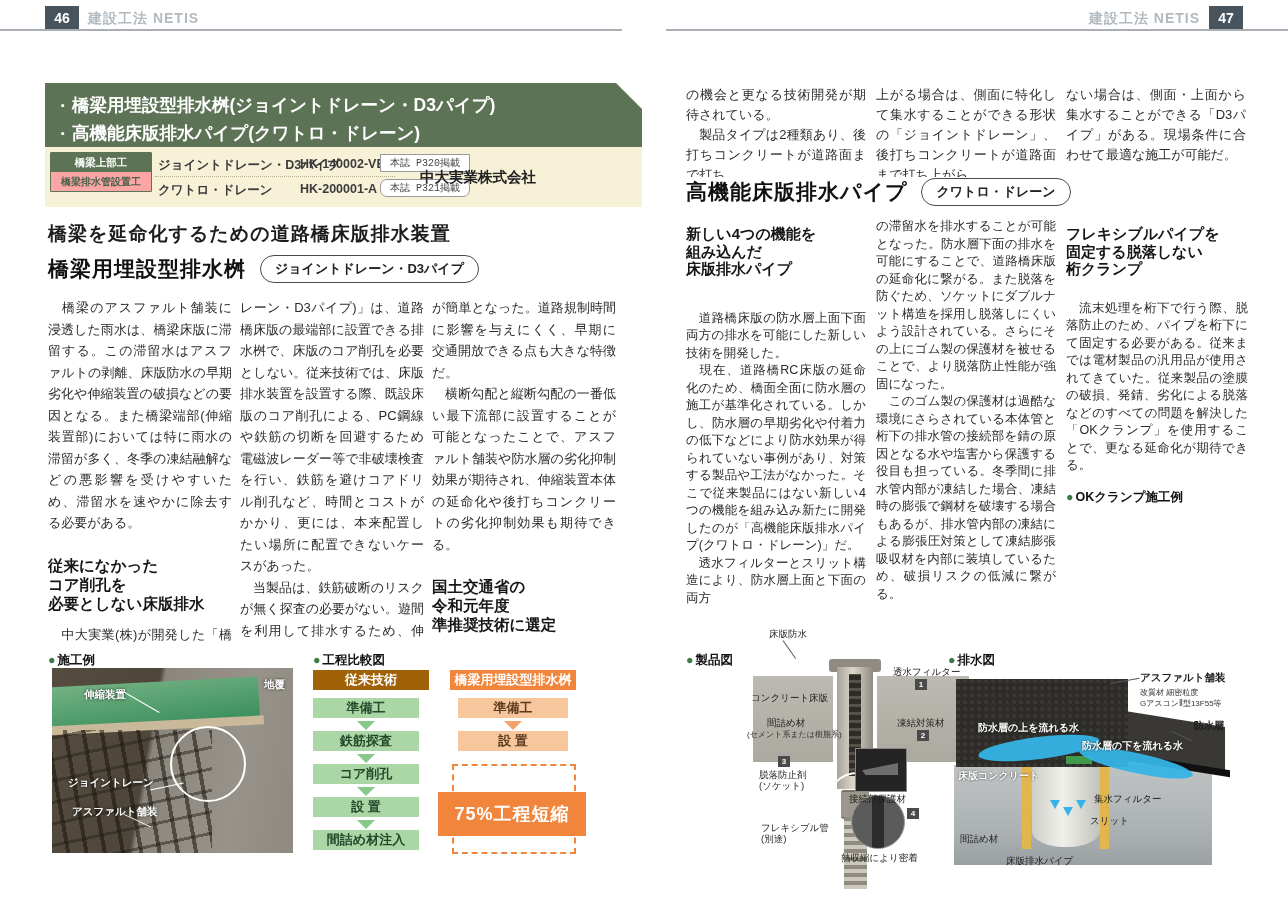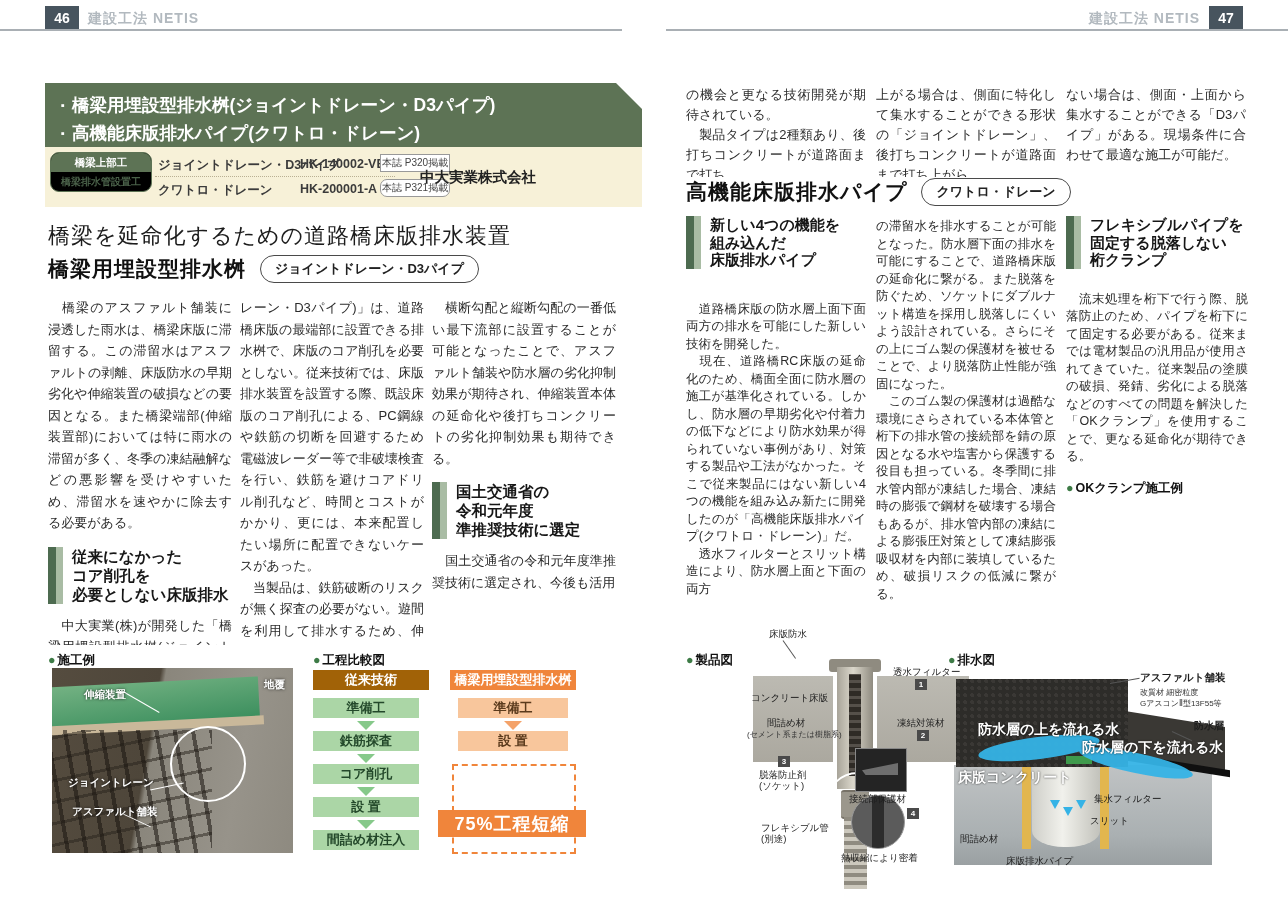--- a/index.html
+++ b/index.html
@@ -12,43 +12,43 @@
   .hdrrule{position:absolute;top:29px;height:2px;background:#a9afb4;}
   
   .banner{position:absolute;left:45px;top:83px;width:597px;height:64px;background:#5d7355;
           clip-path:polygon(0 0,calc(100% - 26px) 0,100% 26px,100% 100%,0 100%);}
   .banner-line{position:absolute;left:16px;color:#fff;font-weight:bold;font-size:17.5px;
                display:flex;align-items:center;gap:7px;white-space:nowrap;}
   .banner-bullet{font-size:11px;line-height:1;}
   
   .infobar{position:absolute;left:45px;top:147px;width:597px;height:60px;background:#f7f1d8;}
   .tag{position:absolute;left:50px;top:152px;width:100px;height:38px;border:1.5px solid #5d7355;
-       border-radius:9px;overflow:hidden;background:#000000;}
+       border-radius:1px;overflow:hidden;background:#fca5a5;}
   .tag-top{height:19px;background:#5d7355;color:#fff;font-size:10.5px;font-weight:bold;
            display:flex;align-items:center;justify-content:center;}
   .tag-bottom{height:19px;color:#4a6149;font-size:10px;font-weight:bold;
               display:flex;align-items:center;justify-content:center;}
   .prodname{position:absolute;font-size:12.5px;font-weight:bold;color:#3b3b3b;white-space:nowrap;}
   .refbox{position:absolute;font-size:10px;color:#444;background:#fff;border:1px solid #999;
-          padding:1px 1px;white-space:nowrap;}
+          padding:1px 9px;white-space:nowrap;font-family:Liberation Mono, monospace;}
   .dotsep{position:absolute;left:155px;top:176px;width:240px;border-top:1.5px dotted #b9b093;}
   .company{position:absolute;left:420px;top:168px;font-size:14.5px;font-weight:bold;color:#222;}
   
-  .leadhead{position:absolute;left:48px;top:221px;font-size:22px;font-weight:normal;color:#1c1c1c;letter-spacing:1px;}
+  .leadhead{position:absolute;left:48px;top:221px;font-size:19px;font-weight:bold;color:#1c1c1c;letter-spacing:1px;}
   .sectitle{position:absolute;display:flex;align-items:center;gap:14px;}
   .sectitle .t{font-size:21px;font-weight:bold;color:#111;letter-spacing:1px;}
   .pill{border:1.5px solid #4a4a4a;border-radius:16px;padding:4px 14px;font-size:13px;font-weight:bold;color:#222;white-space:nowrap;}
   
   .col{position:absolute;overflow:hidden;text-align:justify;}
   .l-body{font-size:13px;line-height:21.5px;color:#2b2b2b;}
   .r-top-body{font-size:13px;line-height:20px;color:#2b2b2b;}
   .r-body{font-size:12.5px;line-height:17.5px;color:#2b2b2b;}
   .col p{margin:0;}
   
-  .subhead{display:flex;gap:9px;margin:13px 0 11px 0;}
+  .subhead{display:flex;gap:9px;margin:13px 0 11px 0;flex-direction:column;}
   .subhead .bars{width:15px;display:flex;}
   .subhead .bars i{flex:1;}
   .bar-dark{background:#4d6b50;}
   .bar-light{background:#a9bca4;}
   .subhead .lines{font-weight:bold;color:#161616;}
   .sh-left .lines{font-size:15.5px;line-height:19px;}
   .sh-right .lines{font-size:15px;line-height:17.5px;}
   
   .figlabel{position:absolute;font-size:12.5px;font-weight:bold;color:#111;white-space:nowrap;}
   .figlabel .dot{color:#3d7b46;margin-right:2px;}
@@ -111,21 +111,21 @@
   .df-strip{position:absolute;top:100px;width:9px;height:84px;background:#e2b64e;}
   .df-pipe{position:absolute;left:82px;top:98px;width:68px;height:84px;background:linear-gradient(90deg,#cfcfc9,#f1f1ec 45%,#c2c2bb);
            border-radius:0 0 32px 32px / 0 0 16px 16px;}
   .df-greencap{position:absolute;left:116px;top:91px;width:26px;height:8px;background:#3f9a4c;}
   .df-water1{position:absolute;left:28px;top:72px;width:122px;height:22px;background:#35b3e6;border-radius:50%;
              transform:rotate(-7deg);opacity:.95;}
   .df-water2{position:absolute;left:128px;top:88px;width:116px;height:20px;background:#35b3e6;border-radius:50%;
              transform:rotate(12deg);opacity:.95;}
   .df-dn{position:absolute;width:0;height:0;border-left:5px solid transparent;border-right:5px solid transparent;
          border-top:9px solid #35b3e6;}
-  .wlabel{position:absolute;font-size:14px;color:#fff;font-weight:bold;white-space:nowrap;
+  .wlabel{position:absolute;font-size:10px;color:#fff;font-weight:bold;white-space:nowrap;
           text-shadow:0 0 2px rgba(0,0,0,.8);}
   .leader{position:absolute;height:1px;background:#555;transform-origin:left center;}
 </style>
 </head>
 <body>
 
 <div class="page">
 
   <div class="pgnum" style="left:45px;top:6px;">46</div>
   <div class="hdrtitle" style="left:88px;top:10px;">建設工法 NETIS</div>
@@ -178,20 +178,21 @@
         <span style="display:block">必要としない床版排水</span>
       </span>
     </div>
     <p>　中大実業(株)が開発した「橋梁用埋設型排水桝(ジョイントド</p>
   </div>
   <div class="col l-body" style="left:240px;top:297px;width:184px;height:348px;">
     <p>レーン・D3パイプ)」は、道路橋床版の最端部に設置できる排水桝で、床版のコア削孔を必要としない。従来技術では、床版排水装置を設置する際、既設床版のコア削孔による、PC鋼線や鉄筋の切断を回避するため電磁波レーダー等で非破壊検査を行い、鉄筋を避けコアドリル削孔など、時間とコストがかかり、更には、本来配置したい場所に配置できないケースがあった。</p>
     <p>　当製品は、鉄筋破断のリスクが無く探査の必要がない。遊間を利用して排水するため、伸縮装置取換え時に同時施工が可能で、施工</p>
   </div>
   <div class="col l-body" style="left:432px;top:297px;width:184px;height:348px;">
+    <p>が簡単となった。道路規制時間に影響を与えにくく、早期に交通開放できる点も大きな特徴だ。</p>
     <p>　横断勾配と縦断勾配の一番低い最下流部に設置することが可能となったことで、アスファルト舗装や防水層の劣化抑制効果が期待され、伸縮装置本体の延命化や後打ちコンクリートの劣化抑制効果も期待できる。</p>
     <div class="subhead sh-left">
       <span class="bars">
           <i class="bar-dark"></i>
           <i class="bar-light"></i>
         </span>
       <span class="lines">
         <span style="display:block">国土交通省の</span>
         <span style="display:block">令和元年度</span>
         <span style="display:block">準推奨技術に選定</span>
@@ -229,21 +230,21 @@
   <div class="arr arr-g" style="left:357px;top:787px;"></div>
   <div class="flow-step flow-old" style="left:313px;top:797px;width:106px;">設 置</div>
   <div class="arr arr-g" style="left:357px;top:820px;"></div>
   <div class="flow-step flow-old" style="left:313px;top:830px;width:106px;">間詰め材注入</div>
 
   <div class="flow-h" style="left:450px;top:670px;width:126px;background:#f0853b;">橋梁用埋設型排水桝</div>
   <div class="flow-step flow-new" style="left:458px;top:698px;width:110px;">準備工</div>
   <div class="arr arr-or" style="left:504px;top:721px;"></div>
   <div class="flow-step flow-new" style="left:458px;top:731px;width:110px;">設 置</div>
   <div class="dashedbox" style="left:452px;top:764px;width:120px;height:86px;"></div>
-  <div class="hl75" style="left:438px;top:810px;width:148px;height:27px;">75%工程短縮</div>
+  <div class="hl75" style="left:438px;top:792px;width:148px;height:44px;">75%工程短縮</div>
 
   <div class="col r-top-body" style="left:686px;top:85px;width:180px;height:92px;">
     <p>の機会と更なる技術開発が期待されている。</p>
     <p>　製品タイプは2種類あり、後打ちコンクリートが道路面まで打ち</p>
   </div>
   <div class="col r-top-body" style="left:876px;top:85px;width:180px;height:92px;">
     <p>上がる場合は、側面に特化して集水することができる形状の「ジョイントドレーン」、後打ちコンクリートが道路面まで打ち上がら</p>
   </div>
   <div class="col r-top-body" style="left:1066px;top:85px;width:180px;height:92px;">
     <p>ない場合は、側面・上面から集水することができる「D3パイプ」がある。現場条件に合わせて最適な施工が可能だ。</p>

